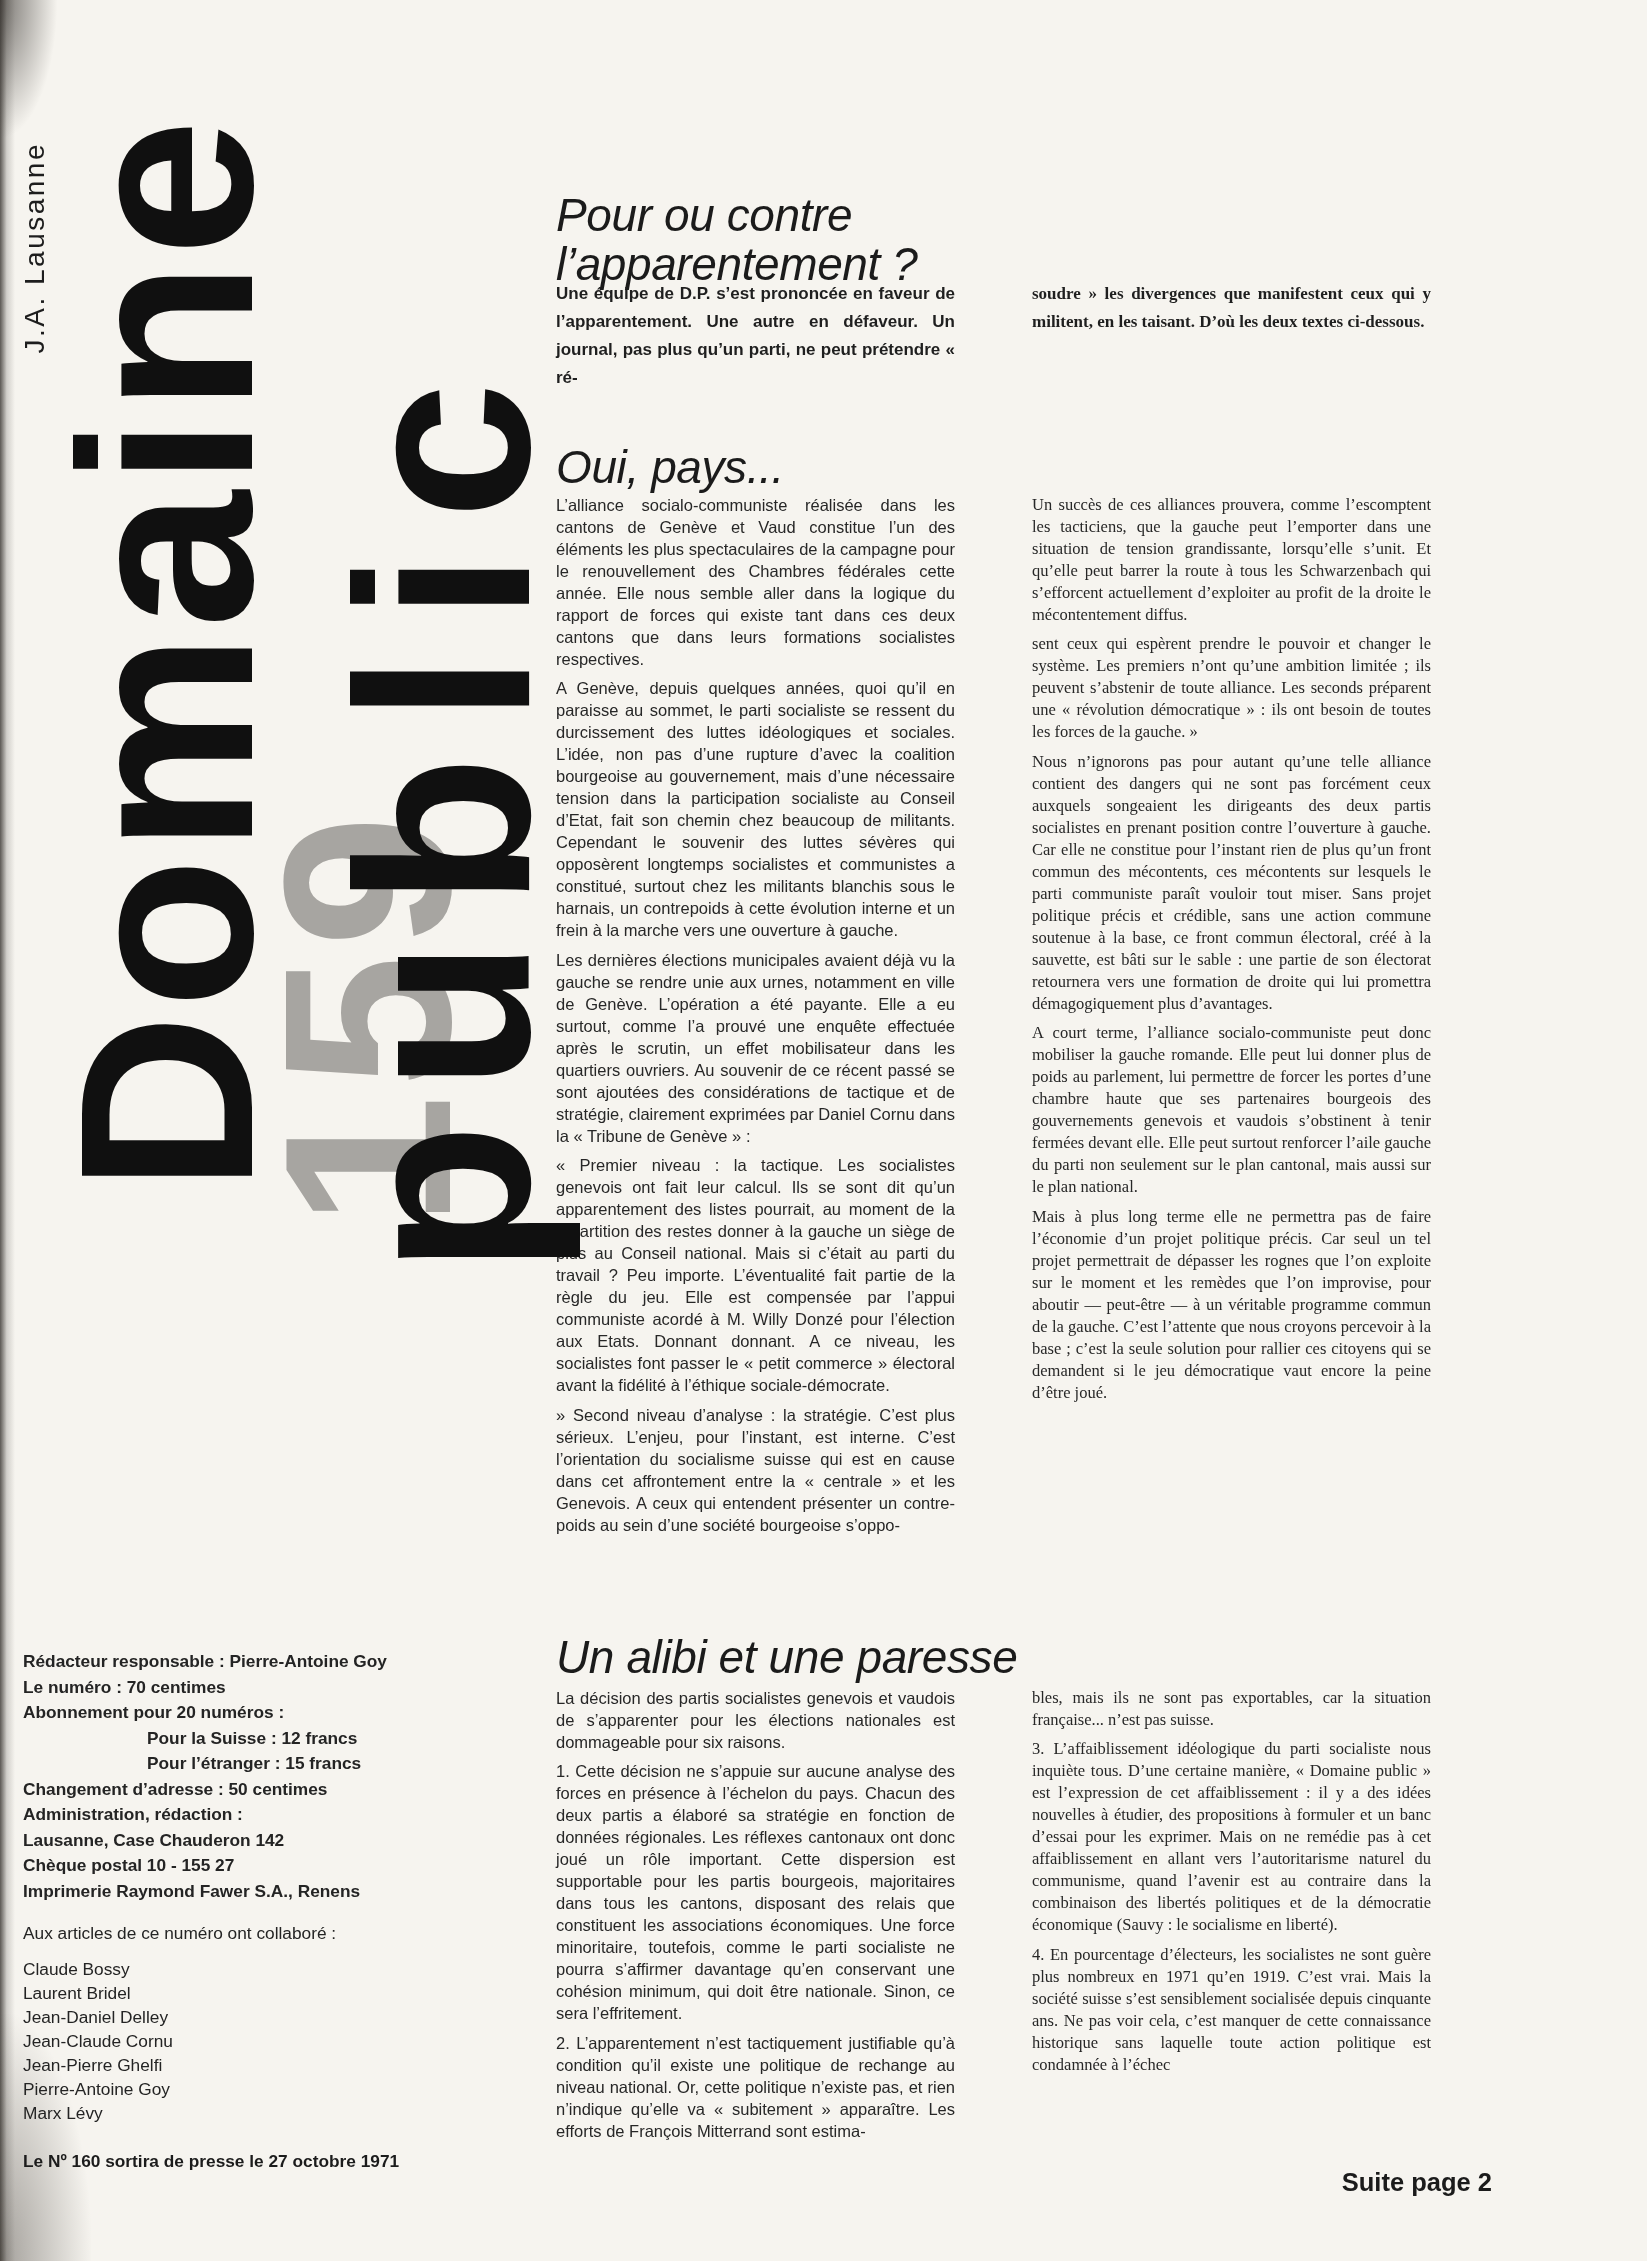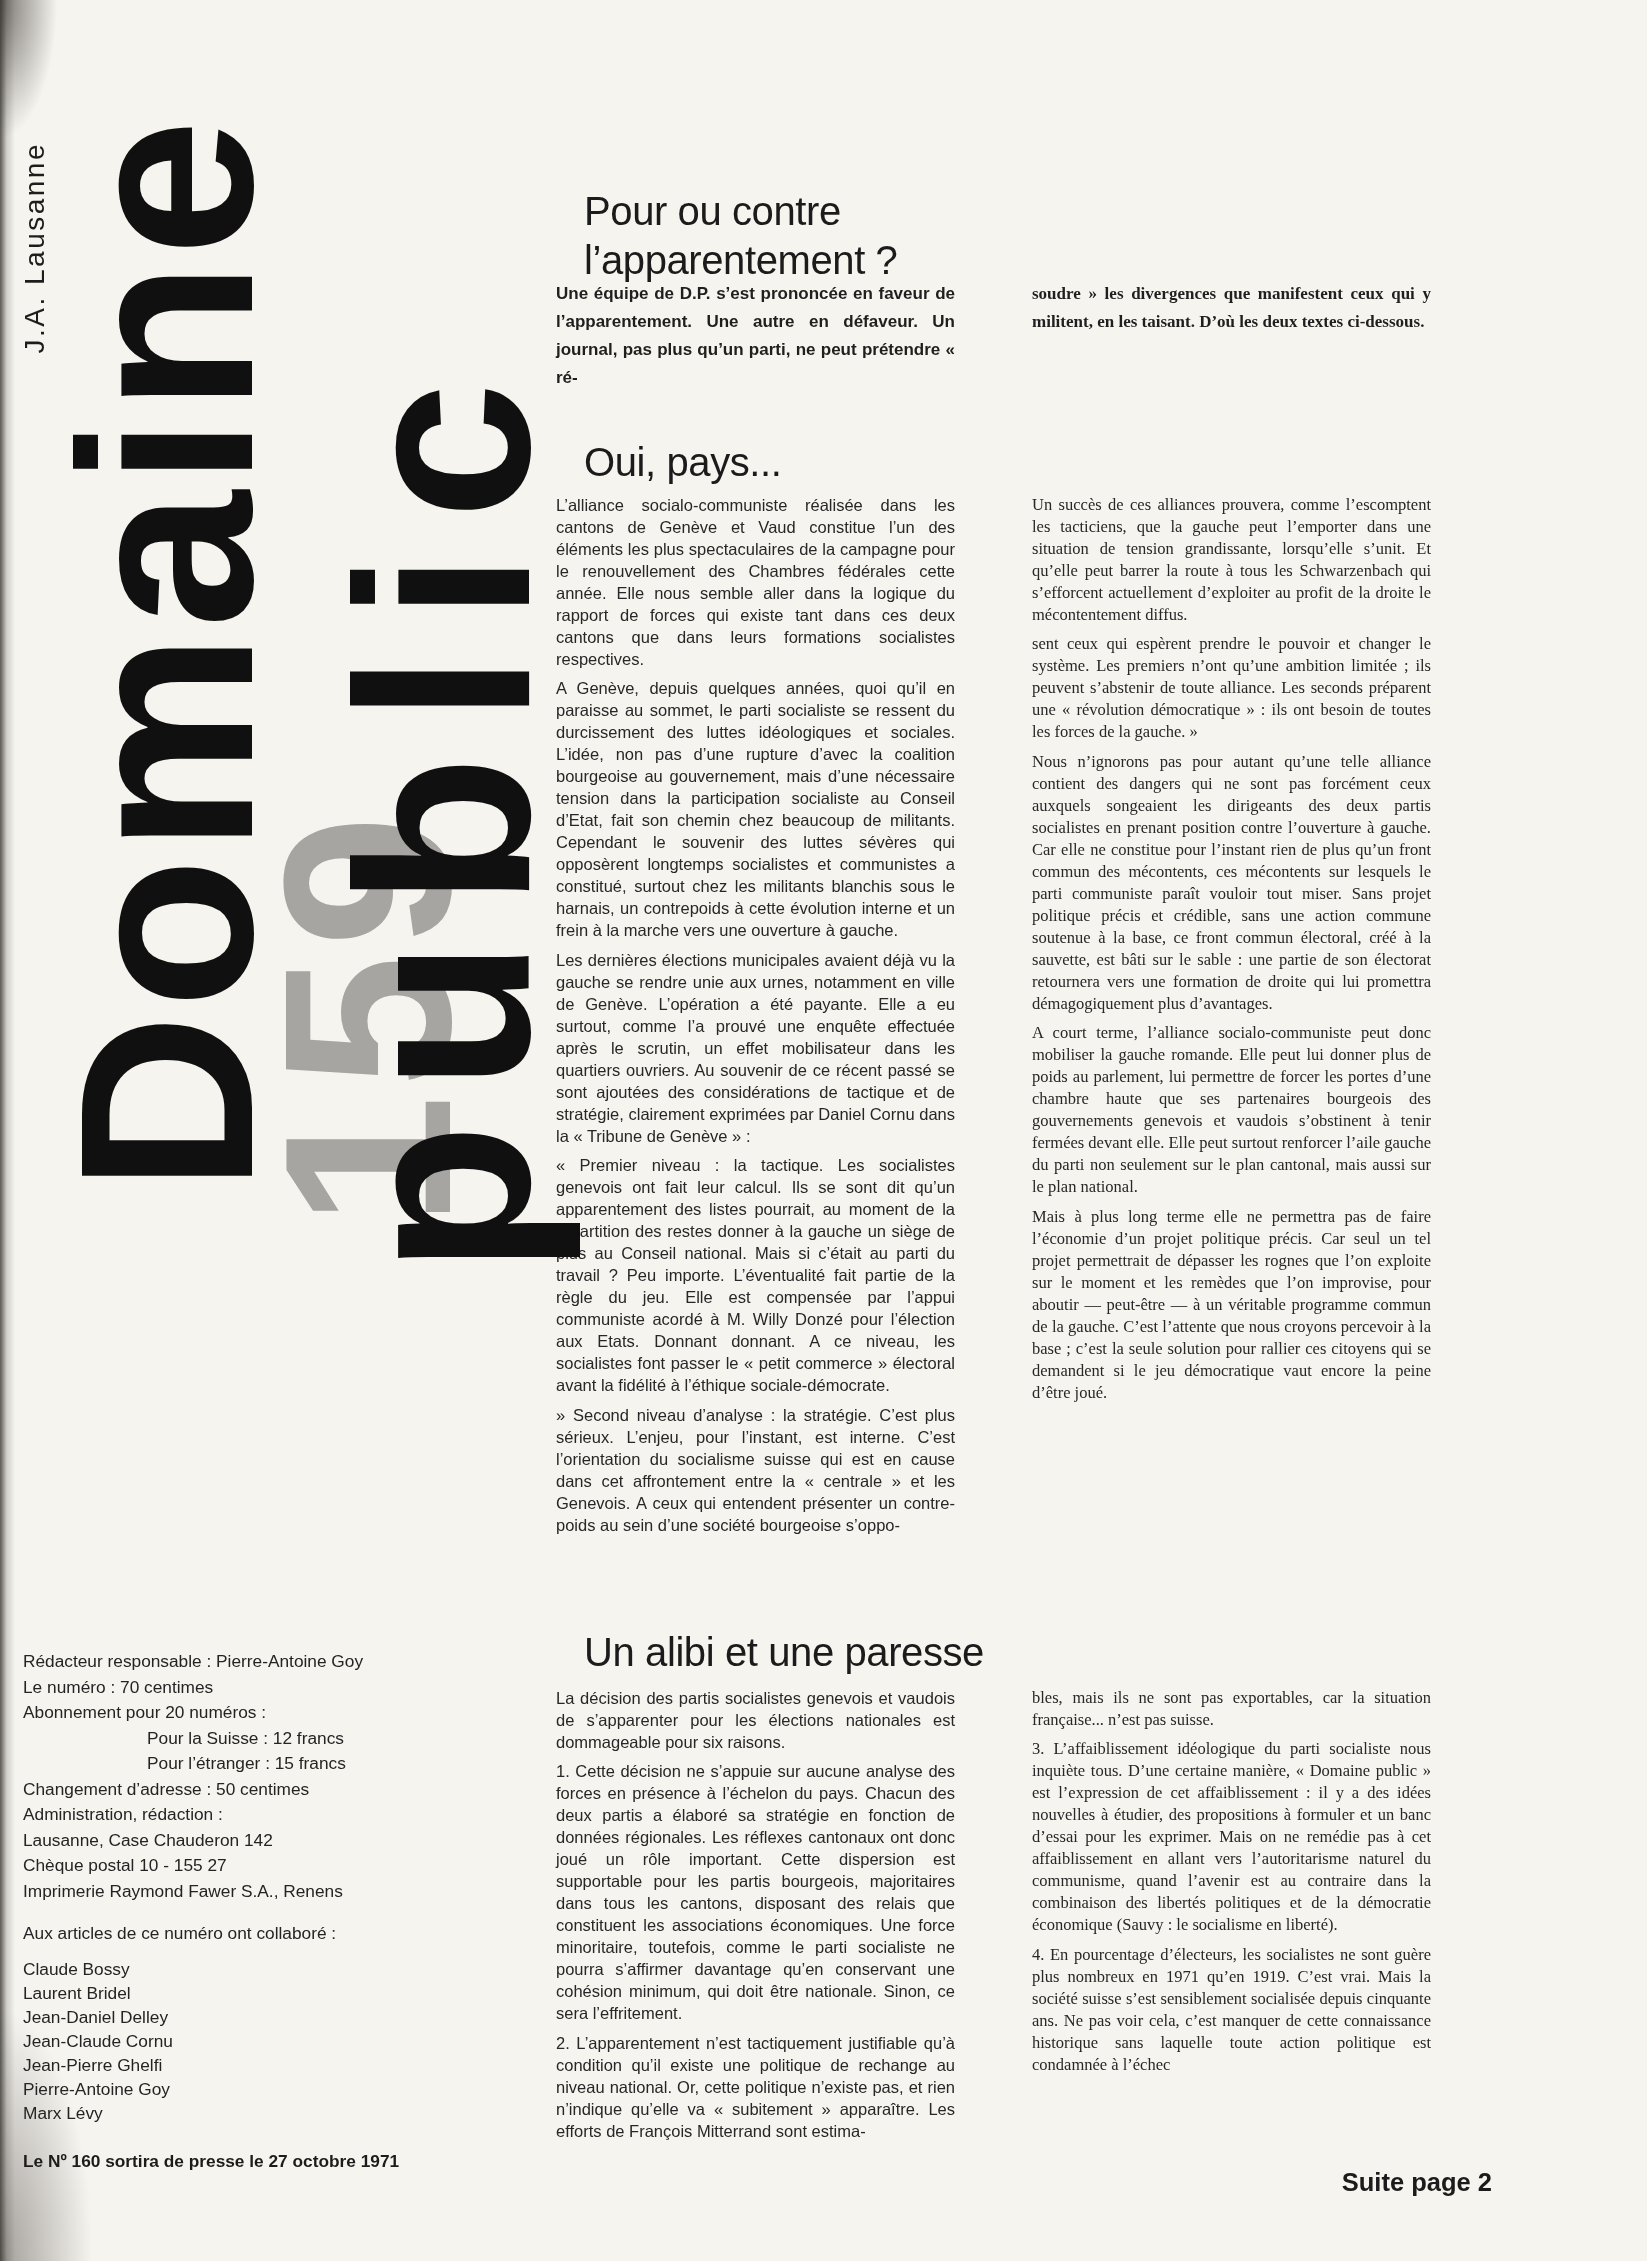--- a/index.html
+++ b/index.html
@@ -30,43 +30,43 @@
     white-space:nowrap;
     line-height:1;
   }
   .region-mark{left:21.4px;top:142px;font-size:28px;letter-spacing:2.5px;color:#1d1d1d;}
   .mast{font-weight:700;color:#101010;letter-spacing:5px;font-size:247px;z-index:2;}
   .mast-domaine{left:43px;top:114px;}
   .mast-public{left:320px;top:349px;letter-spacing:33px;}
   .mast-num{left:249px;top:807px;font-weight:700;font-size:237px;letter-spacing:8.2px;z-index:1;}
 
   
-  .headline{position:absolute;left:584px;width:774px;font-weight:400;color:#1b1b1b;
-    font-size:40px;line-height:49px;letter-spacing:-0.4px;}
+  .headline{position:absolute;left:556px;width:774px;font-weight:400;color:#1b1b1b;
+    font-size:46px;line-height:49px;letter-spacing:-0.4px;font-style:italic;}
   #headline-main{top:160px;}
   #headline-oui{top:405px;}
   #headline-alibi{top:1595px;}
 
   
   .col{position:absolute;width:399px;}
   .col p{margin:0 0 7.4px 0;text-align:justify;font-size:16.5px;line-height:22px;color:#272727;}
   .intro .col p{font-weight:700;font-size:17px;line-height:28px;color:#1f1f1f;margin:0;}
   .c1{left:556px;}
   .c2{left:1032px;font-family:Liberation Serif, serif;}
   #intro-c1,#intro-c2{top:280px;}
   #a1-c1,#a1-c2{top:494px;}
   #a2-c1,#a2-c2{top:1687px;}
 
   
   .imprint{position:absolute;left:23px;width:511px;color:#242424;}
   .imprint p{margin:0;font-size:17.3px;white-space:pre-wrap;}
   #imprint-top{top:1575px;}
   #imprint-top p{line-height:27px;}
   #imprint-mid{top:1649px;}
-  #imprint-mid p{line-height:25.5px;}
+  #imprint-mid p{line-height:25.5px;font-weight:bold;}
   #imprint-mid p.indent{padding-left:124px;}
   #imprint-collab{top:1921px;font-size:17.3px;line-height:25.5px;}
   #imprint-contributors{top:1957px;}
   #imprint-contributors p{line-height:24px;}
 
   .next-issue{position:absolute;left:23px;top:2135px;font-size:17.3px;font-weight:700;color:#1c1c1c;margin-top:16px;}
   .continuation{position:absolute;left:1093px;top:2168px;width:399px;text-align:right;
     font-size:25.5px;font-weight:700;color:#1b1b1b;}
 </style>
 </head>

